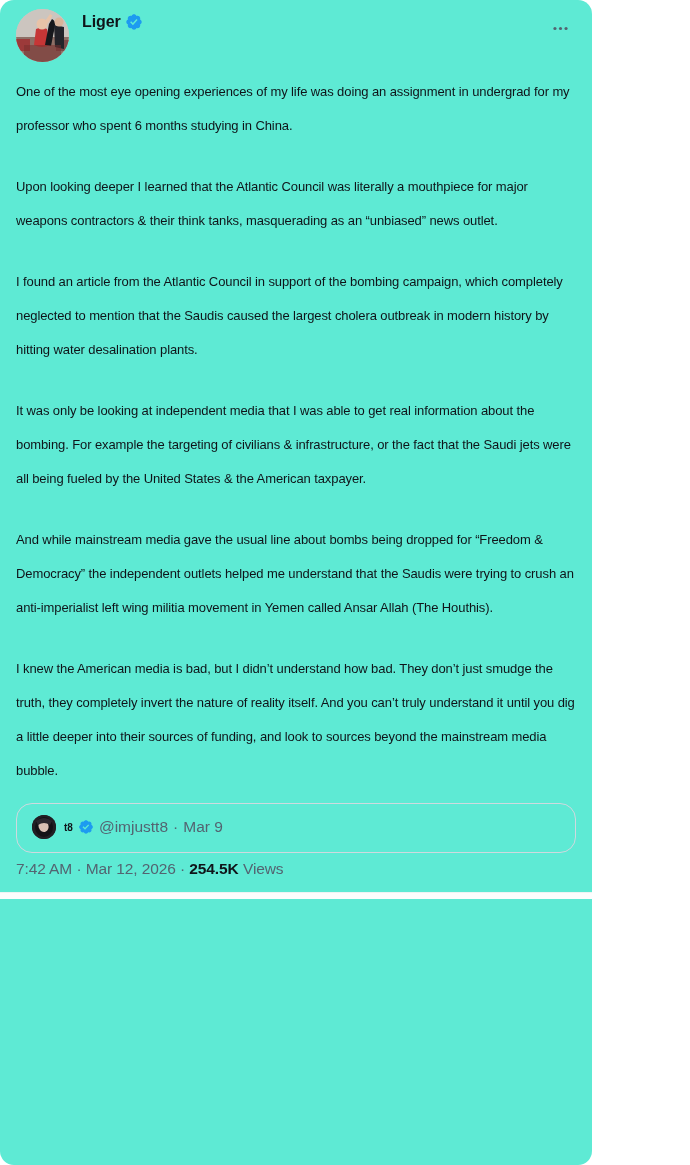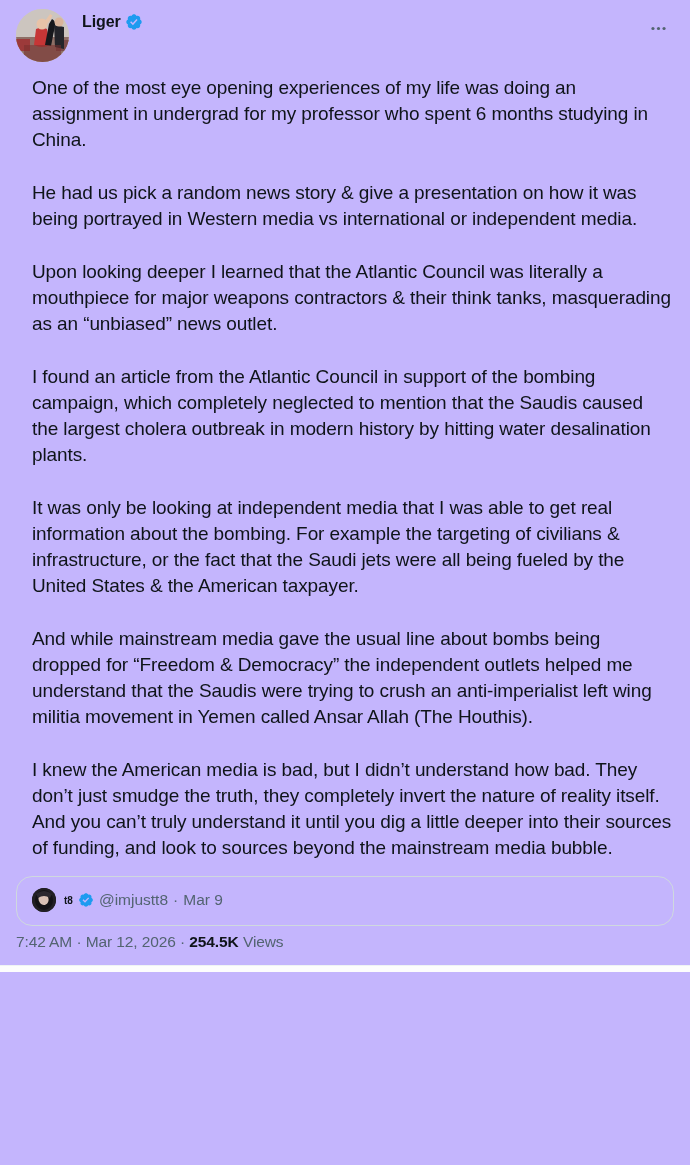--- a/index.html
+++ b/index.html
@@ -3,26 +3,27 @@
 <meta charset="utf-8">
 <style>
   html, body {
     margin: 0;
     padding: 0;
     background: #ffffff;
     font-family: "Liberation Sans", sans-serif;
     color: #0f1419;
   }
   .page {
-    width: 690px;
+    width: 592px;
     height: 1165px;
-    background: #c4b5fd;
+    background: #5eead4;
     position: relative;
     box-sizing: border-box;
     overflow: hidden;
+    border-radius: 14px;
   }
   .tweet {
     padding: 0 16px;
   }
   
   .header {
     display: flex;
     align-items: flex-start;
     padding-top: 9px;
   }
@@ -68,24 +69,23 @@
     border: none;
     background: none;
     padding: 6px;
     margin-top: 4px;
     cursor: pointer;
     border-radius: 50%;
   }
   
   .body-text {
     margin-top: 13px;
-    font-size: 19px;
-    line-height: 26px;
-    letter-spacing: -0.1px;
-    margin-left: 16px;
+    font-size: 13px;
+    line-height: 34px;
+    letter-spacing: -0.1px;
   }
   .body-text p {
     margin: 0 0 27px 0;
   }
   .body-text p:last-child { margin-bottom: 0; }
   
   .quote-card {
     margin-top: 15px;
     border: 1px solid #cfd9de;
     border-radius: 16px;
@@ -176,21 +176,20 @@
         <svg viewBox="0 0 24 24" width="19" height="19">
           <circle cx="5" cy="12" r="2" fill="#536471"></circle>
           <circle cx="12" cy="12" r="2" fill="#536471"></circle>
           <circle cx="19" cy="12" r="2" fill="#536471"></circle>
         </svg>
       </button>
     </div>
 
     <div class="body-text">
       <p>One of the most eye opening experiences of my life was doing an assignment in undergrad for my professor who spent 6 months studying in China.</p>
-      <p>He had us pick a random news story &amp; give a presentation on how it was being portrayed in Western media vs international or independent media.</p>
       <p>Upon looking deeper I learned that the Atlantic Council was literally a mouthpiece for major weapons contractors &amp; their think tanks, masquerading as an “unbiased” news outlet.</p>
       <p>I found an article from the Atlantic Council in support of the bombing campaign, which completely neglected to mention that the Saudis caused the largest cholera outbreak in modern history by hitting water desalination plants.</p>
       <p>It was only be looking at independent media that I was able to get real information about the bombing. For example the targeting of civilians &amp; infrastructure, or the fact that the Saudi jets were all being fueled by the United States &amp; the American taxpayer.</p>
       <p>And while mainstream media gave the usual line about bombs being dropped for “Freedom &amp; Democracy” the independent outlets helped me understand that the Saudis were trying to crush an anti-imperialist left wing militia movement in Yemen called Ansar Allah (The Houthis).</p>
       <p>I knew the American media is bad, but I didn’t understand how bad. They don’t just smudge the truth, they completely invert the nature of reality itself. And you can’t truly understand it until you dig a little deeper into their sources of funding, and look to sources beyond the mainstream media bubble.</p>
     </div>
 
     <div class="quote-card">
       <div class="q-header">
         <div class="q-avatar">

